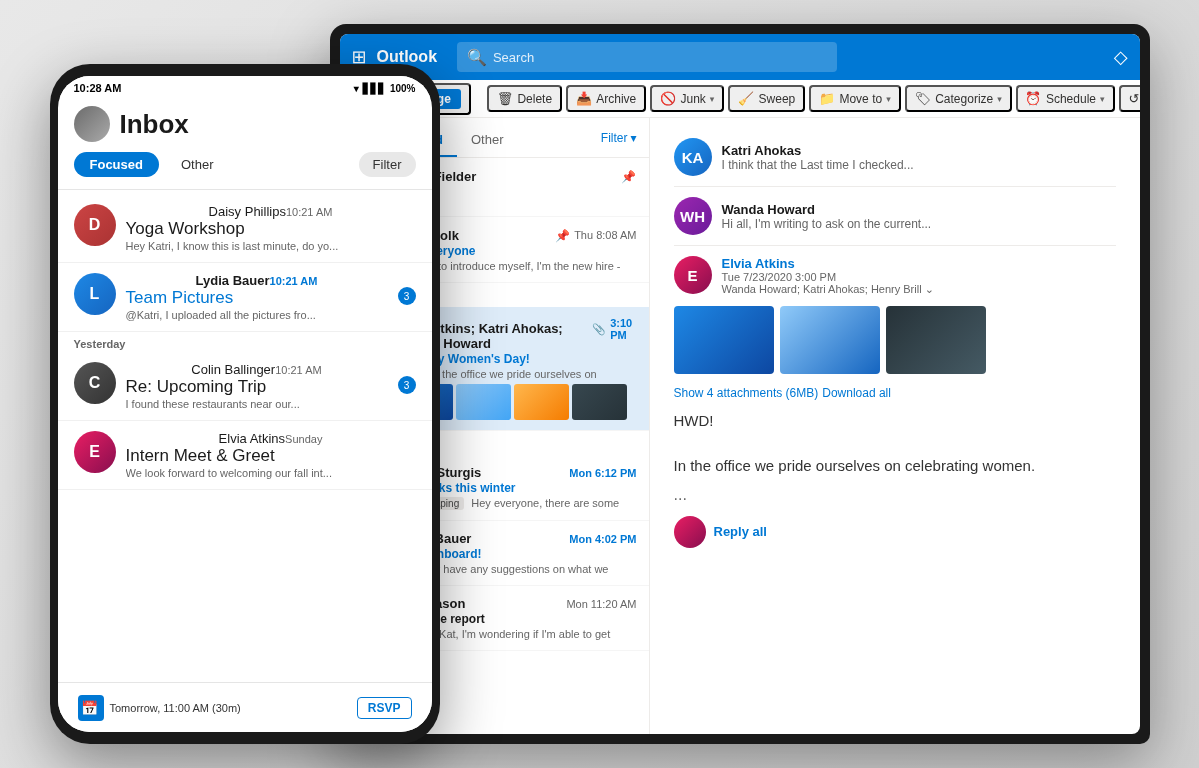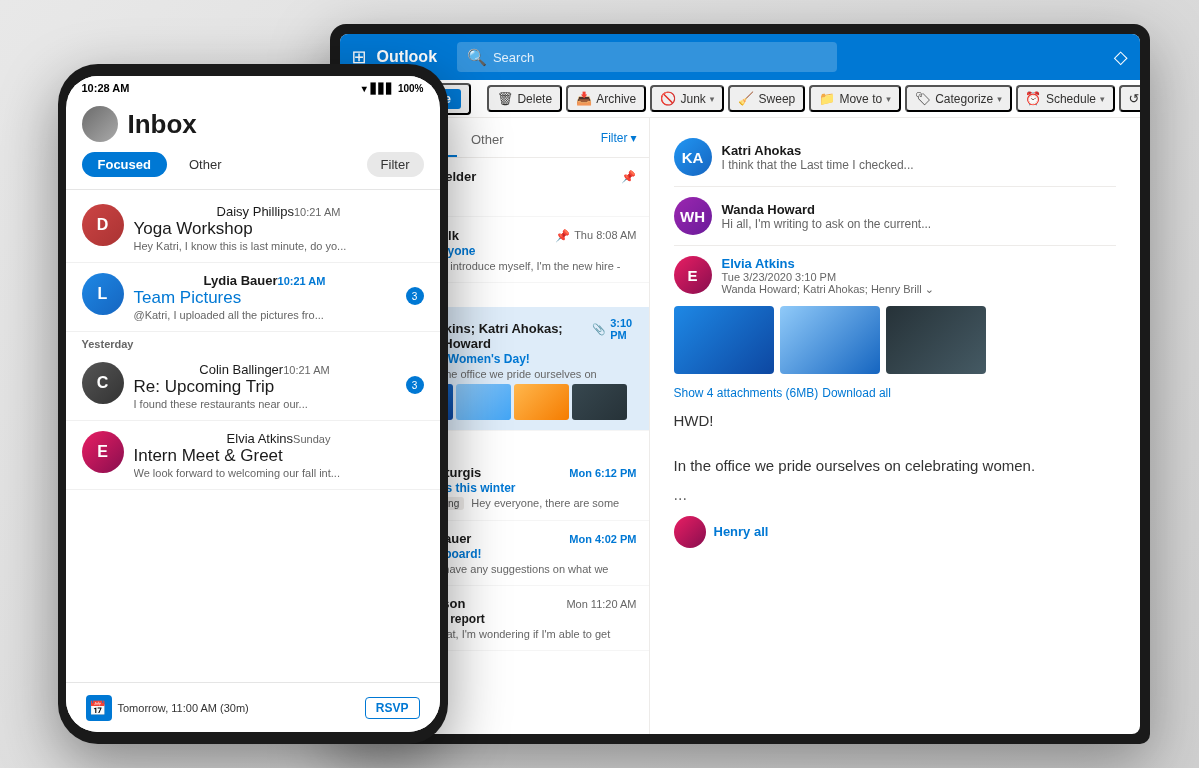--- a/index.html
+++ b/index.html
@@ -17,21 +17,21 @@
 
     .scene {
       position: relative;
       width: 1100px;
       height: 720px;
     }
 
     
     .phone {
       position: absolute;
-      left: 8px;
+      left: 0;
       top: 40px;
       width: 390px;
       height: 680px;
       background: #1a1a1a;
       border-radius: 40px;
       box-shadow: 0 20px 60px rgba(0,0,0,0.4);
       z-index: 10;
       overflow: hidden;
     }
     .phone-screen {
@@ -629,21 +629,21 @@
             <div class="rp-sender-info">
               <div class="rp-sender-name">Wanda Howard</div>
               <div class="rp-sender-preview">Hi all, I'm writing to ask on the current...</div>
             </div>
           </div>
 
           <div class="rp-elvia-row">
             <div class="rp-avatar" style="background:linear-gradient(135deg,#e91e63,#880e4f);">E</div>
             <div class="rp-message-info">
               <div class="rp-msg-sender">Elvia Atkins</div>
-              <div class="rp-msg-date">Tue 3/23/2020 3:10 PM</div>
+              <div class="rp-msg-date">Tue 7/23/2020 3:00 PM</div>
               <div class="rp-msg-recipients">
                 <span>Wanda Howard; Katri Ahokas; Henry Brill</span>
                 <span style="cursor:pointer;">⌄</span>
               </div>
             </div>
           </div>
 
           <div class="rp-attachments">
             <div class="rp-thumb rp-thumb-blue"></div>
             <div class="rp-thumb rp-thumb-meeting"></div>
@@ -656,21 +656,21 @@
 
           <div class="rp-body">
             <p>HWD!</p>
             <br>
             <p>In the office we pride ourselves on celebrating women.</p>
           </div>
           <div class="rp-ellipsis">...</div>
 
           <div class="rp-reply-row">
             <div class="rp-reply-avatar"></div>
-            <span class="rp-reply-btn">Henry all</span>
+            <span class="rp-reply-btn">Reply all</span>
           </div>
         </div>
 
       </div>
     </div>
   </div>
 
 </div>
 
 </body></html>

